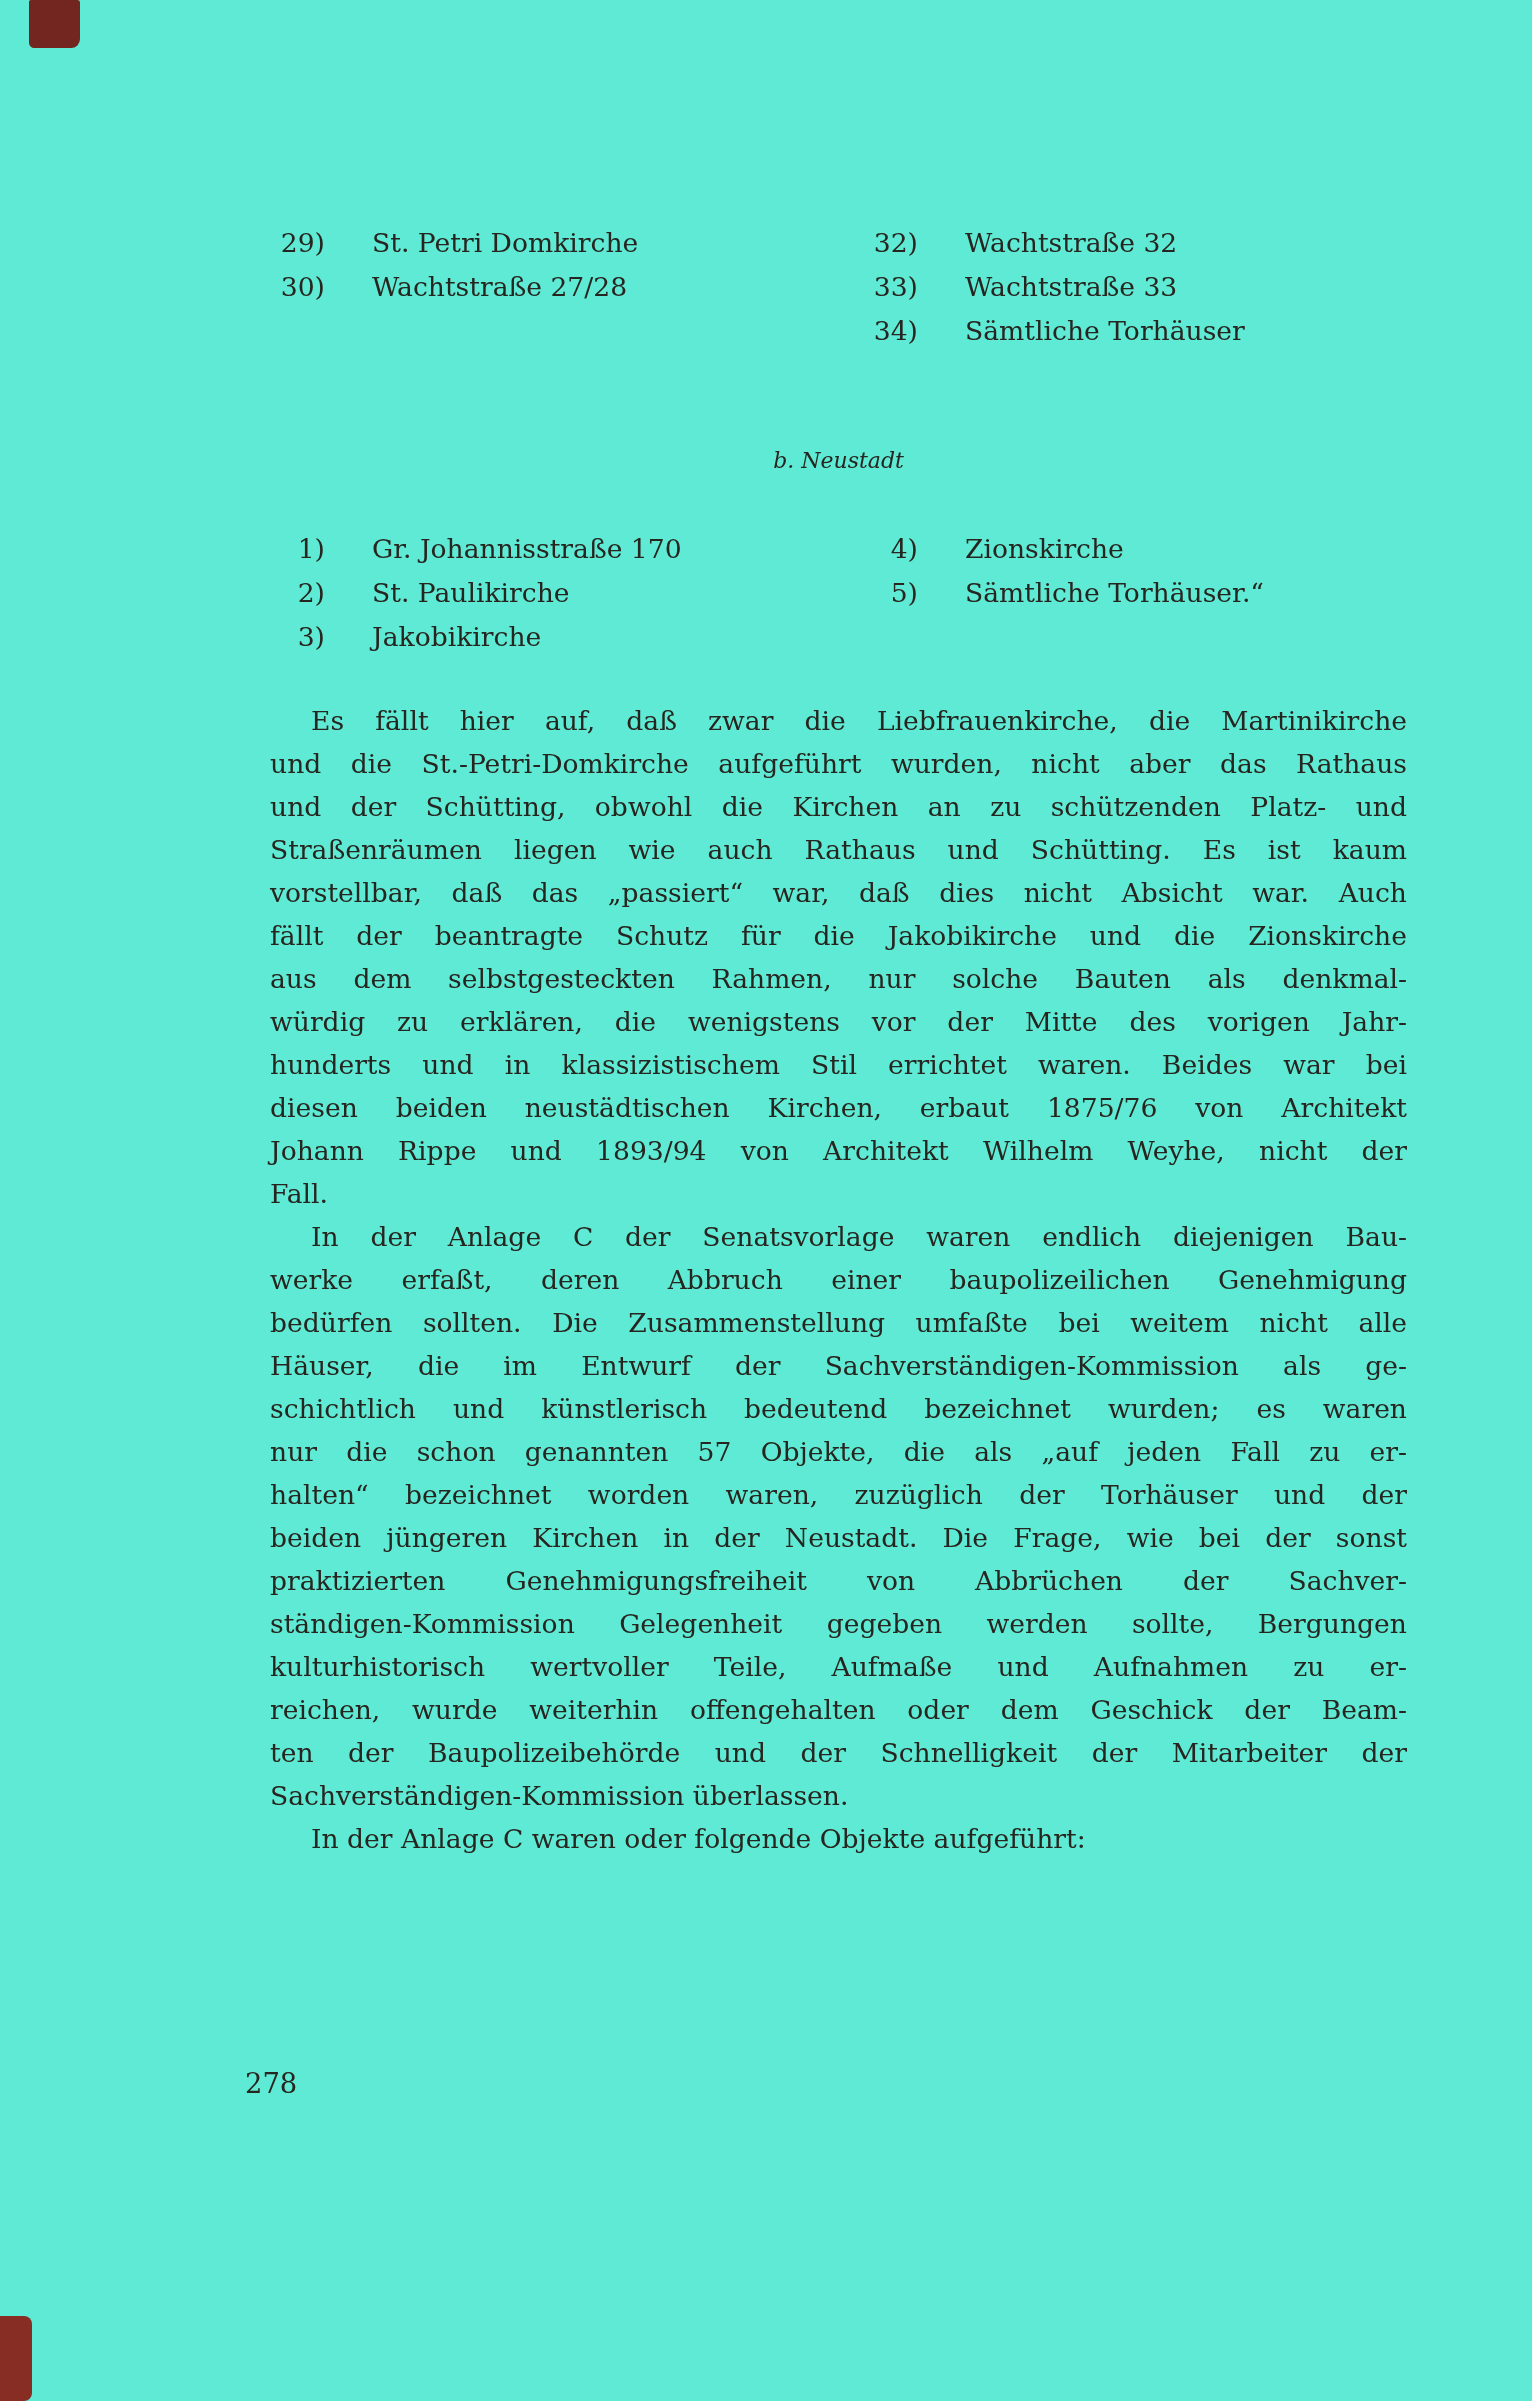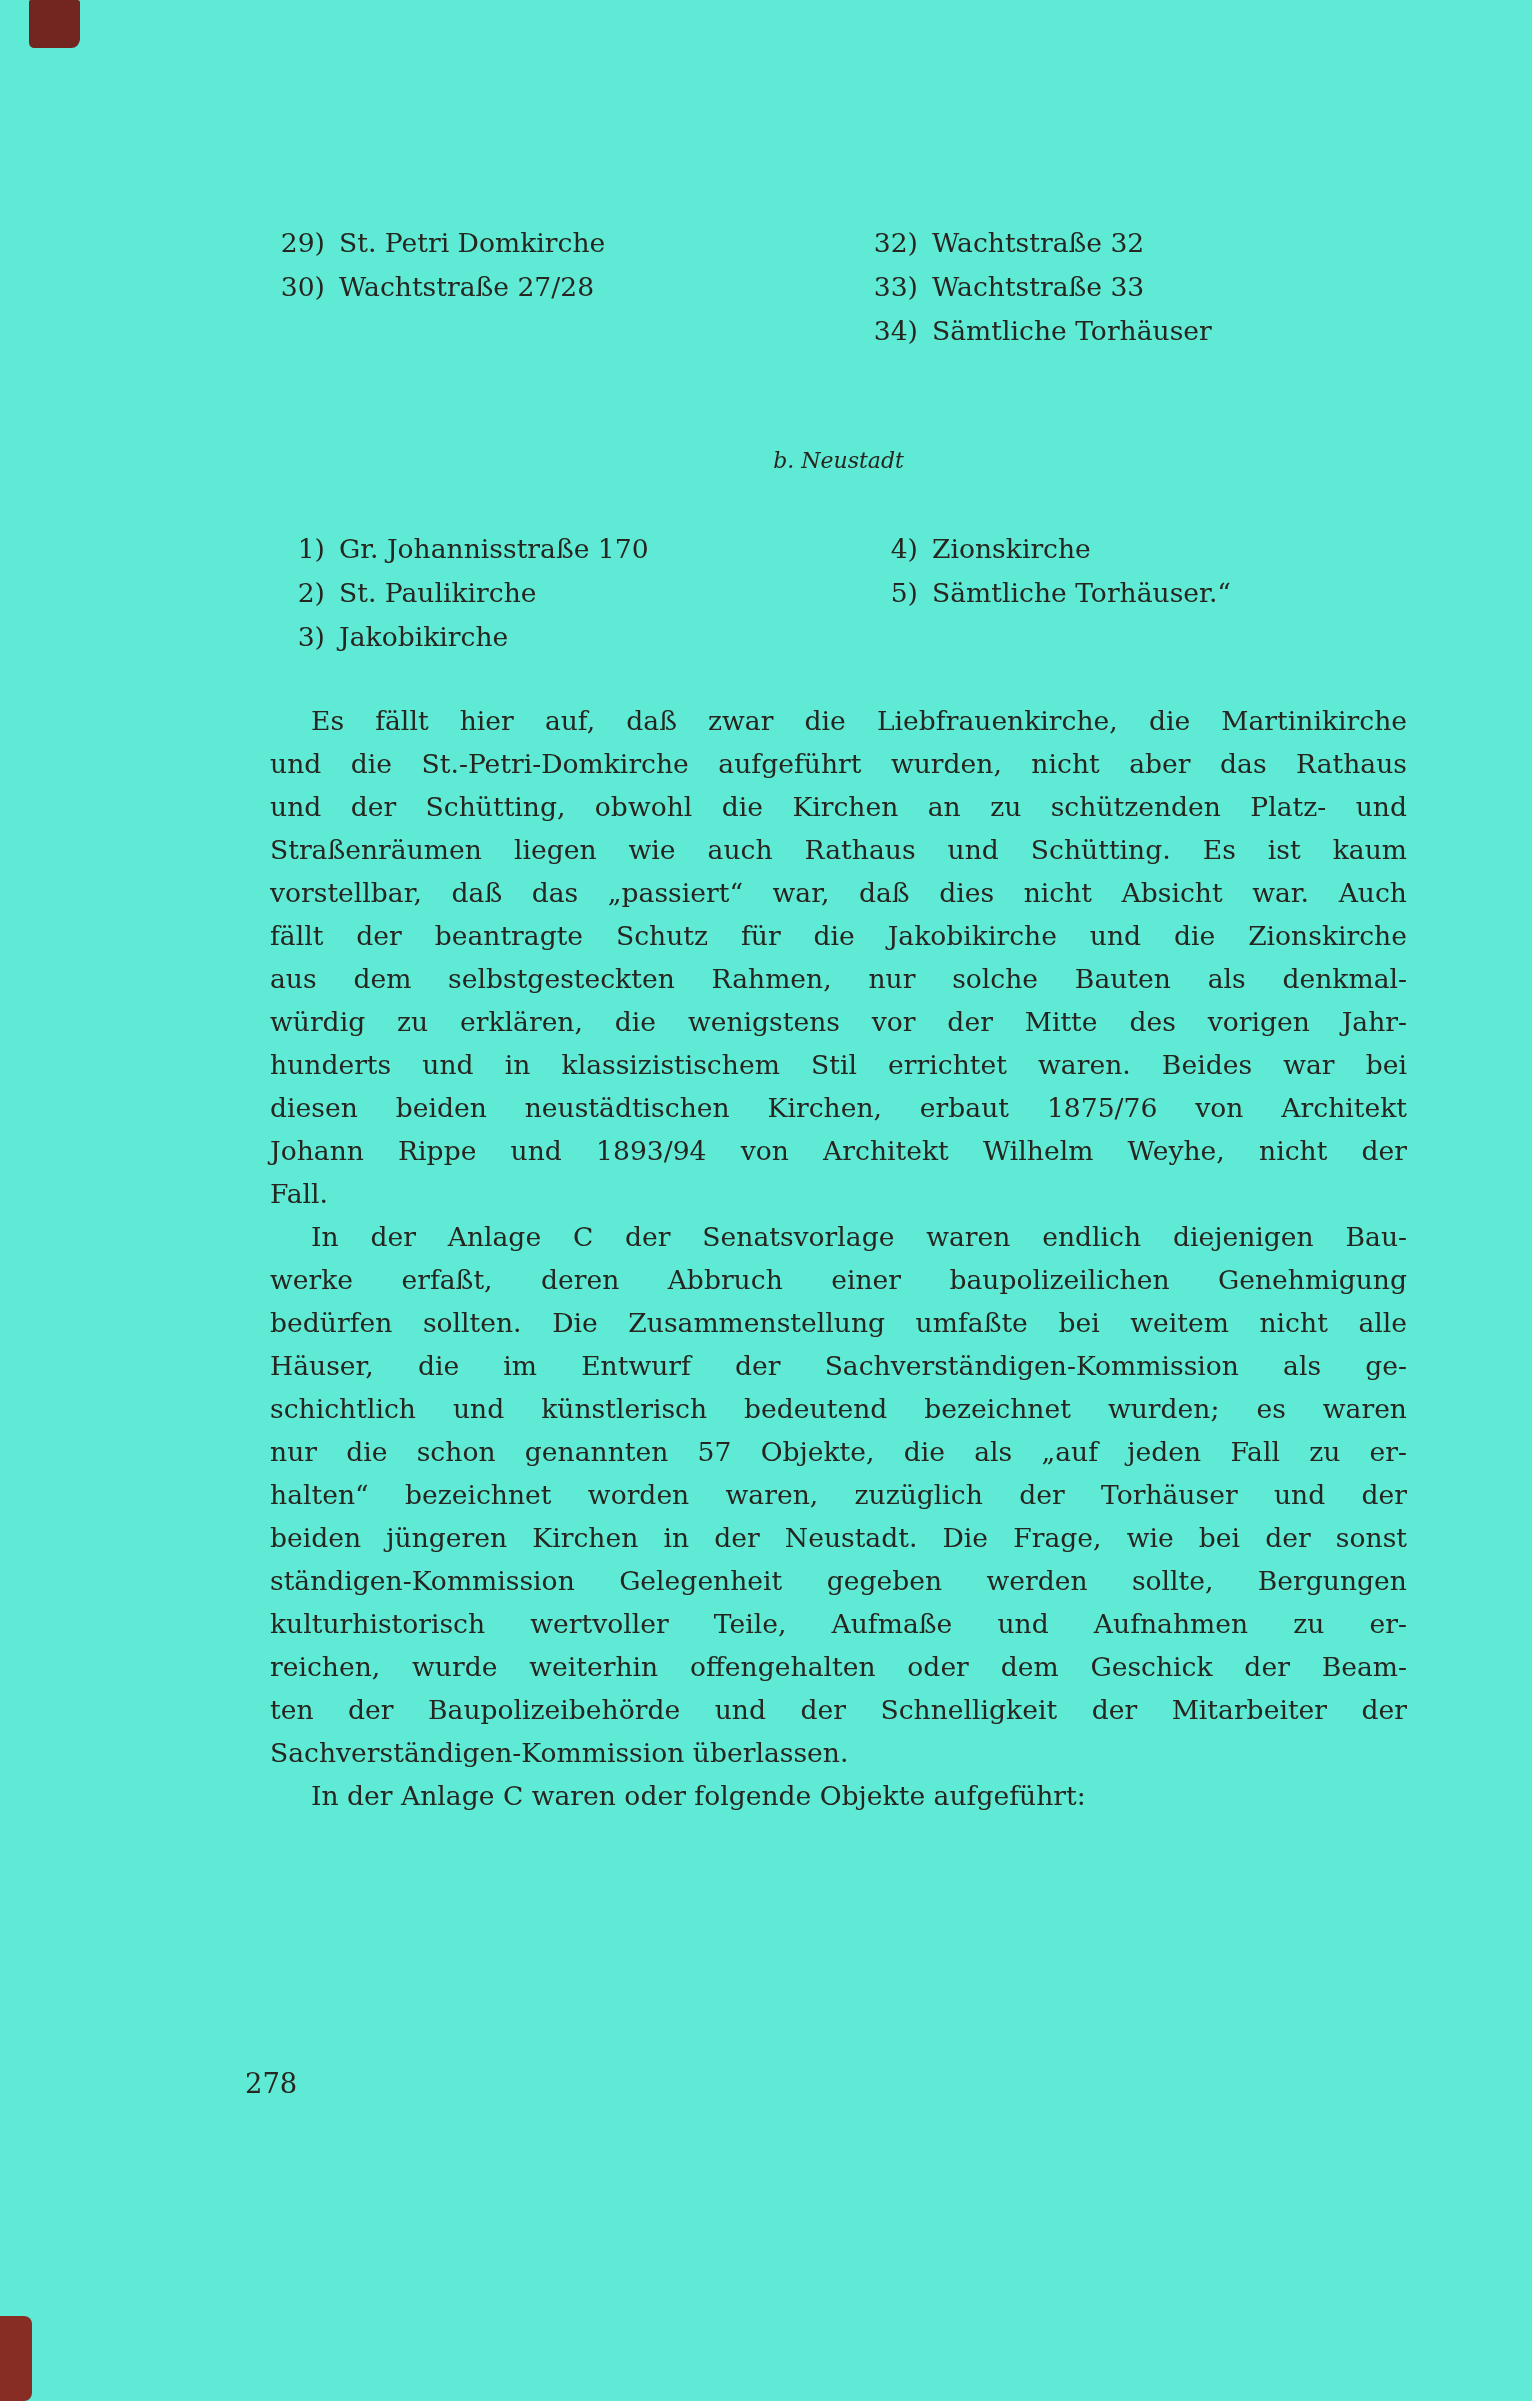--- a/index.html
+++ b/index.html
@@ -13,21 +13,21 @@
   }
   
   .mark{position:absolute;}
   .mark-top{left:29px;top:0;width:51px;height:48px;background:#72261f;border-radius:1.8px 2.7px 8.9px 5.3px;}
   .mark-bottom{left:0;top:2316px;width:32px;height:85px;background:#872d24;border-radius:0 8px 8px 0;}
 
   
   .listcol{position:absolute;font-size:26.6px;}
   .row{display:flex;height:44px;line-height:44px;}
   .num{width:55px;text-align:right;margin-right:14px;flex:0 0 55px;}
-  .label{white-space:nowrap;}
+  .label{white-space:nowrap;margin-left:33px;}
   .col-a-left{left:270px;top:221px;}
   .col-a-right{left:863px;top:221px;}
   .col-b-left{left:270px;top:527px;}
   .col-b-right{left:863px;top:527px;}
 
   
   .heading{
     position:absolute;left:270px;top:441px;width:1137px;
     text-align:center;font-style:italic;font-size:22px;line-height:39px;
   }
@@ -120,20 +120,21 @@
       </div>
       <div class="para">
         <div class="line indent">In der Anlage C der Senatsvorlage waren endlich diejenigen Bau-</div>
         <div class="line">werke erfaßt, deren Abbruch einer baupolizeilichen Genehmigung</div>
         <div class="line">bedürfen sollten. Die Zusammenstellung umfaßte bei weitem nicht alle</div>
         <div class="line">Häuser, die im Entwurf der Sachverständigen-Kommission als ge-</div>
         <div class="line">schichtlich und künstlerisch bedeutend bezeichnet wurden; es waren</div>
         <div class="line">nur die schon genannten 57 Objekte, die als „auf jeden Fall zu er-</div>
         <div class="line">halten“ bezeichnet worden waren, zuzüglich der Torhäuser und der</div>
         <div class="line">beiden jüngeren Kirchen in der Neustadt. Die Frage, wie bei der sonst</div>
+        <div class="line">praktizierten Genehmigungsfreiheit von Abbrüchen der Sachver-</div>
         <div class="line">ständigen-Kommission Gelegenheit gegeben werden sollte, Bergungen</div>
         <div class="line">kulturhistorisch wertvoller Teile, Aufmaße und Aufnahmen zu er-</div>
         <div class="line">reichen, wurde weiterhin offengehalten oder dem Geschick der Beam-</div>
         <div class="line">ten der Baupolizeibehörde und der Schnelligkeit der Mitarbeiter der</div>
         <div class="line last">Sachverständigen-Kommission überlassen.</div>
       </div>
       <div class="para">
         <div class="line indent last">In der Anlage C waren oder folgende Objekte aufgeführt:</div>
       </div>
     </div>

